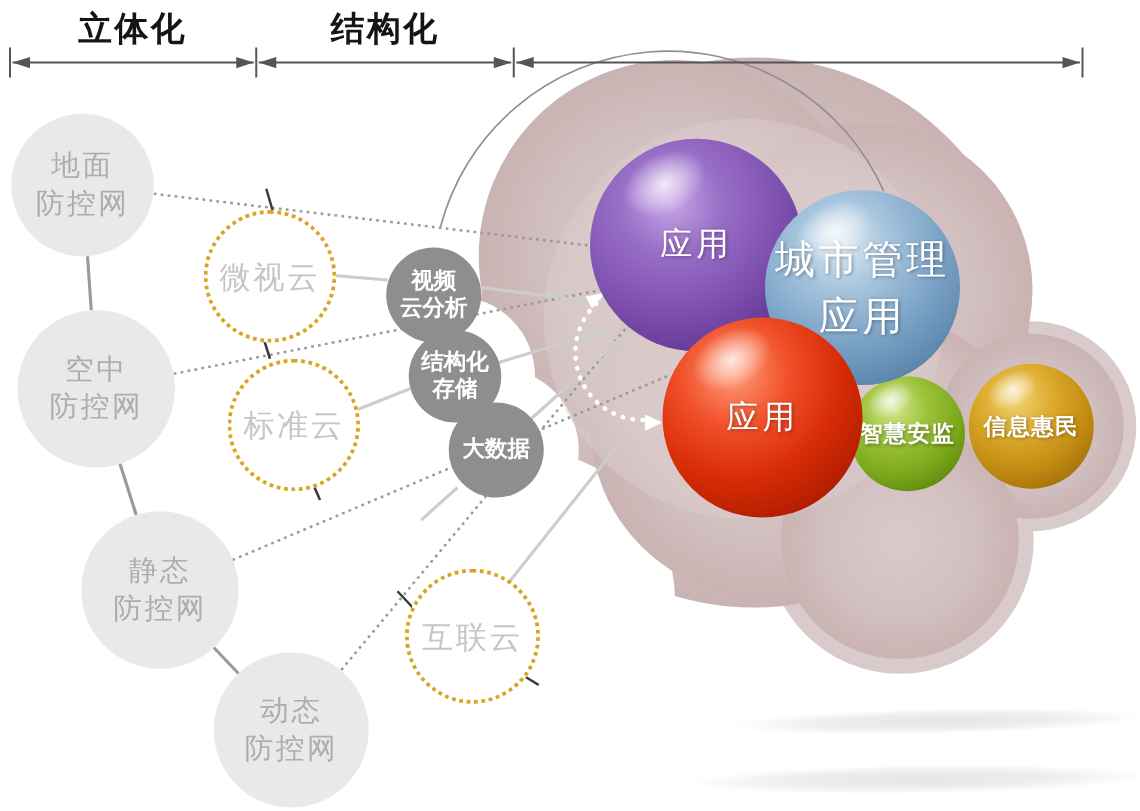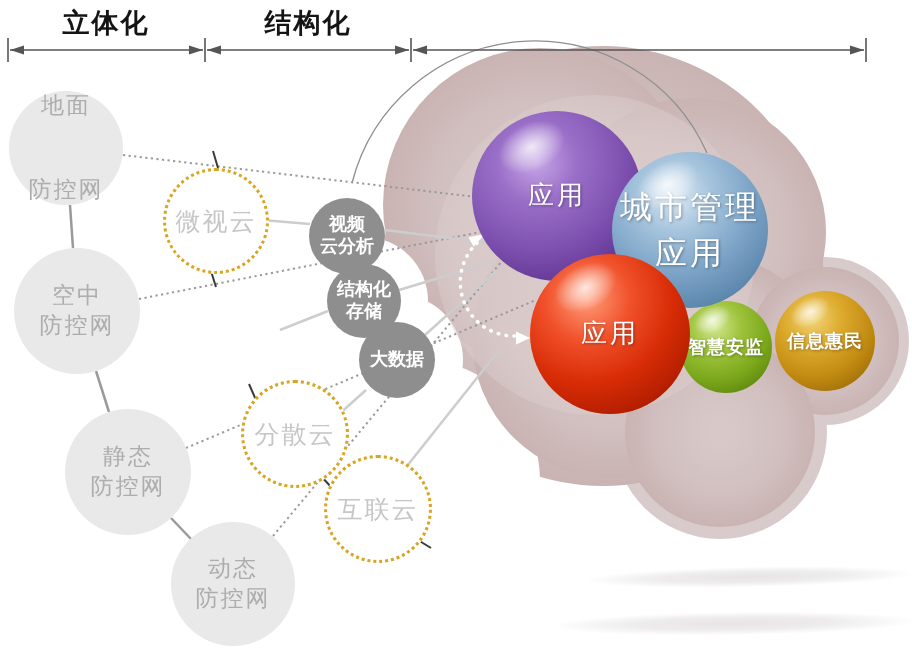--- a/index.html
+++ b/index.html
@@ -147,42 +147,42 @@
     <path d="M477,243 A54,54 0 0 0 517,336" fill="none" stroke="#ffffff" stroke-width="3.6" stroke-dasharray="0.5 7.5" stroke-linecap="round"></path>
     <g fill="#ffffff" stroke="none">
       <path d="M485,234 L473.6,246.8 L468.4,237.2 Z"></path>
       <path d="M530,338 L516,331.5 L516,344.5 Z"></path>
     </g>
   </svg>
 
   <div class="stage-label" style="left:26px;">立体化</div>
   <div class="stage-label" style="left:228px;">结构化</div>
 
-  <div class="defense" style="left:9px;top:91px;width:114px;height:114px;justify-content:space-between;">
+  <div class="defense" style="left:9px;top:91px;width:114px;height:114px;">
     <span>地面</span>
     <span>防控网</span>
   </div>
   <div class="defense" style="left:14px;top:248px;width:126px;height:126px;">
     <span>空中</span>
     <span>防控网</span>
   </div>
   <div class="defense" style="left:65px;top:409px;width:126px;height:126px;">
     <span>静态</span>
     <span>防控网</span>
   </div>
   <div class="defense" style="left:171px;top:522px;width:124px;height:124px;">
     <span>动态</span>
     <span>防控网</span>
   </div>
 
   <div class="cloudnode" style="left:163px;top:168px;width:100px;height:100px;text-align:center;">
     <span>微视云</span>
   </div>
-  <div class="cloudnode" style="left:241px;top:380px;width:102px;height:102px;">
-    <span>分散云</span>
+  <div class="cloudnode" style="left:182px;top:287px;width:100px;height:100px;">
+    <span>标准云</span>
   </div>
   <div class="cloudnode" style="left:324px;top:455px;width:102px;height:102px;">
     <span>互联云</span>
   </div>
 
   <div class="process" style="left:309px;top:198px;width:76px;height:76px;">
     <span>视频</span>
     <span>云分析</span>
   </div>
   <div class="process" style="left:327px;top:264px;width:74px;height:74px;">

